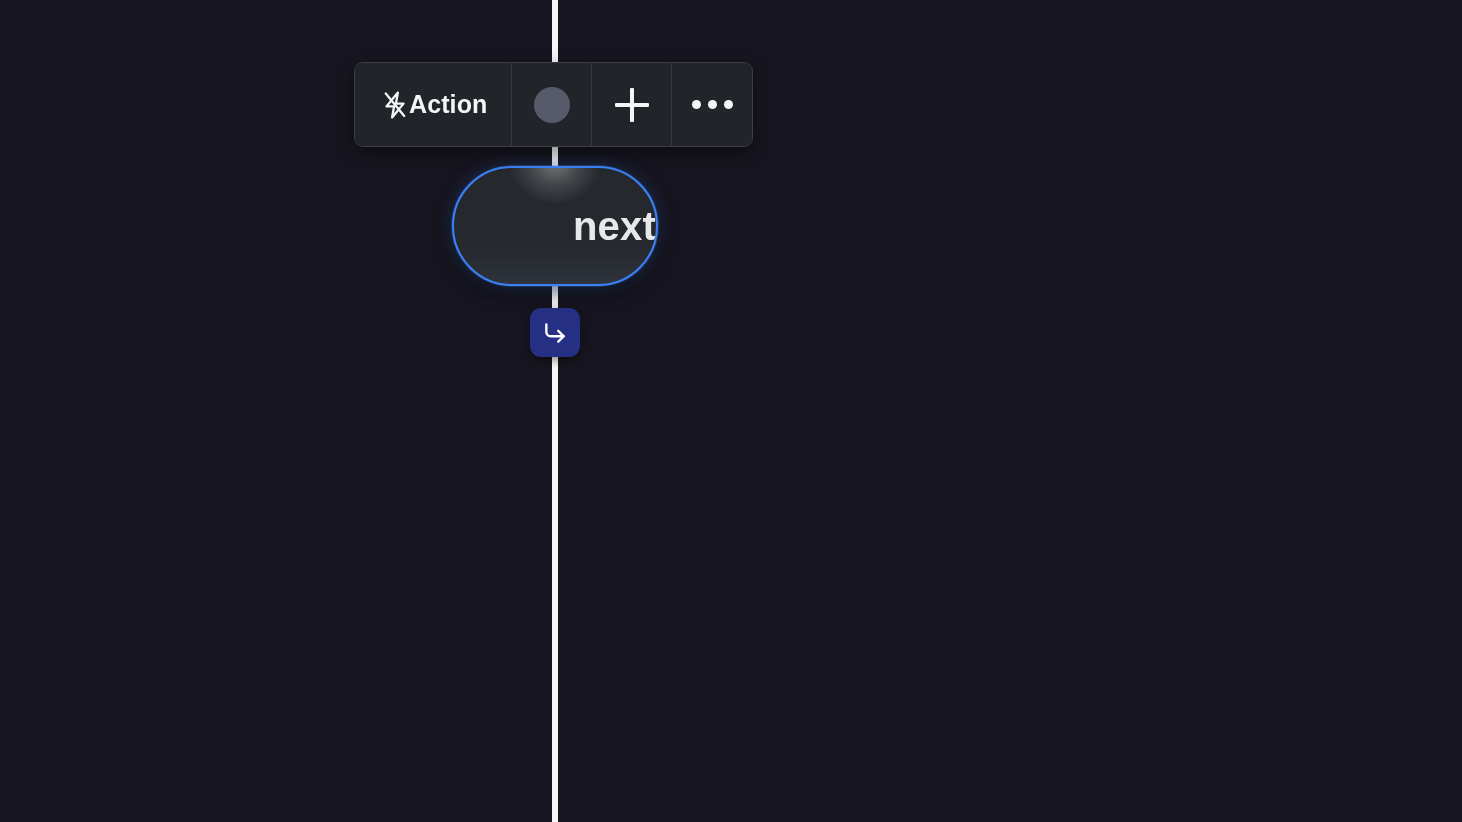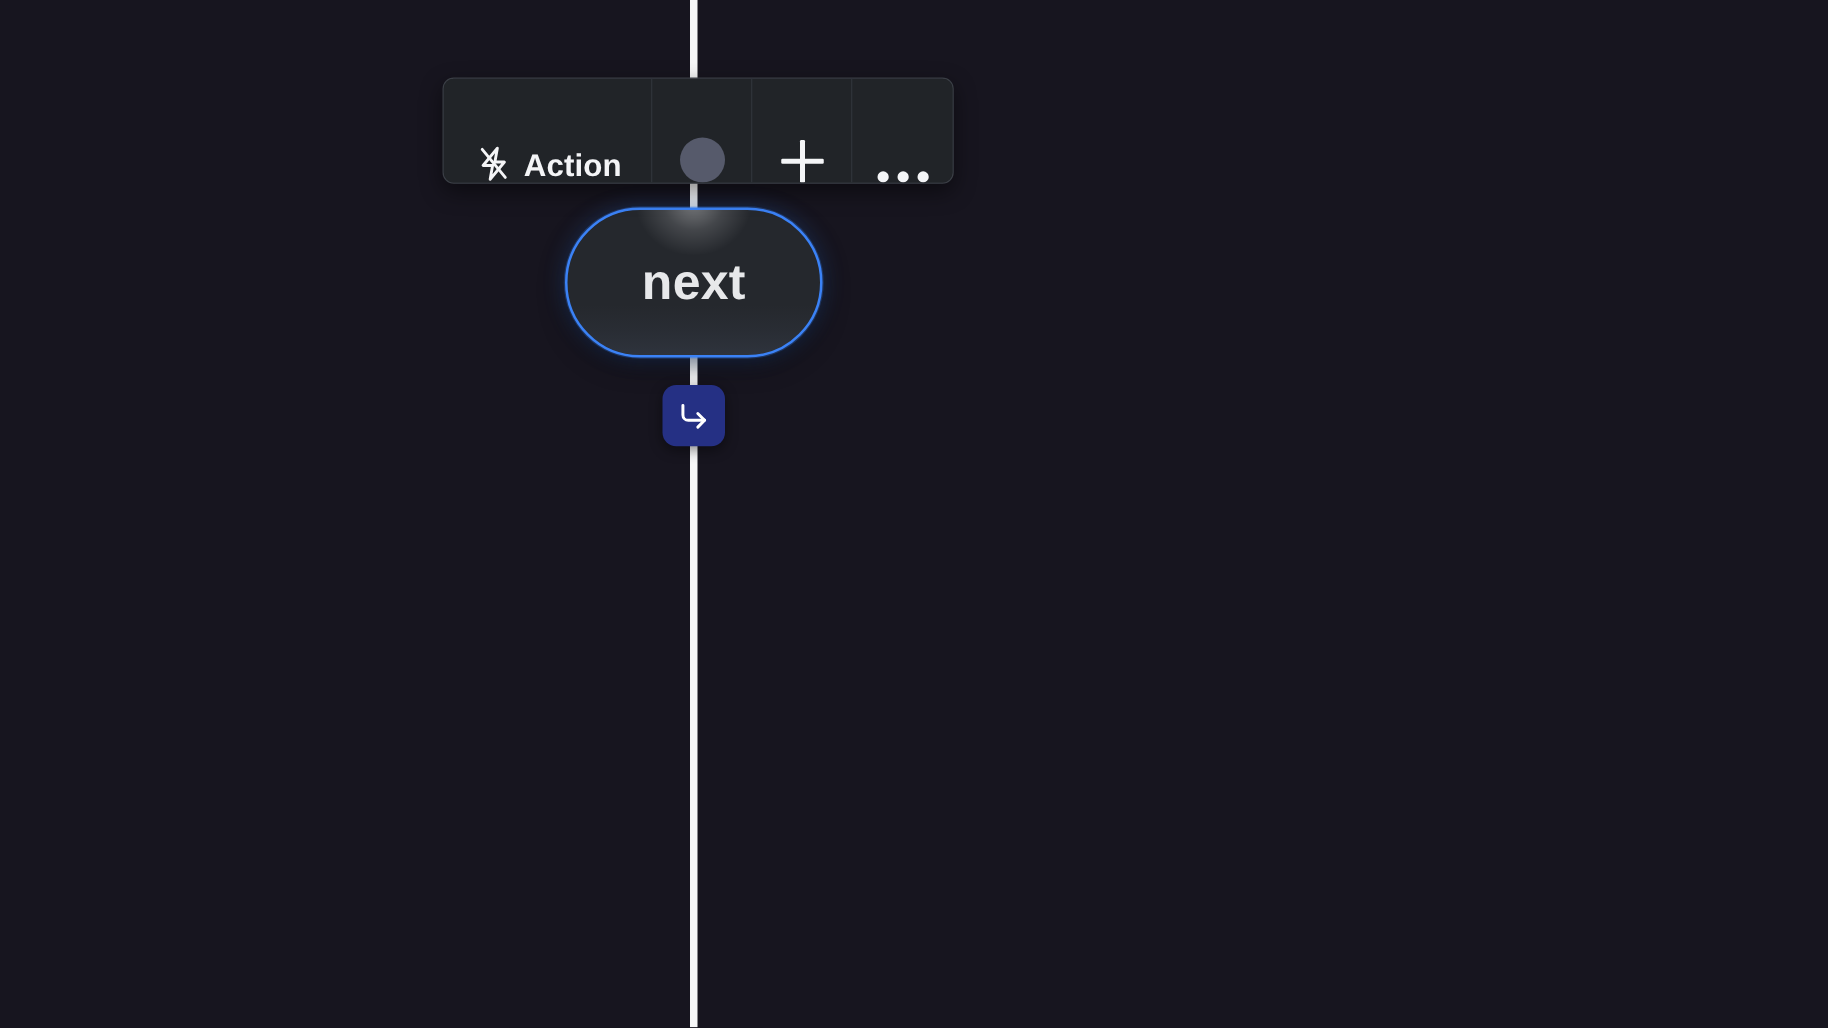--- a/index.html
+++ b/index.html
@@ -46,23 +46,23 @@
     align-items: stretch;
     background: #212428;
     border: 1px solid #3a3e45;
     border-radius: 9px;
     box-shadow: 0 6px 18px rgba(0,0,0,0.45);
     z-index: 5;
     overflow: hidden;
   }
   .tb-btn {
     display: flex;
-    align-items: flex-end;
+    align-items: center;
     justify-content: center;
-    gap: 10px;
+    gap: 0;
     padding: 0 22px;
     cursor: pointer;
     background: #212428;
     border: none;
     border-right: 1px solid #33373e;
     box-sizing: border-box;
   }
   .tb-btn:last-child { border-right: none; }
 
   .tb-btn.action-btn { padding: 0 24px 0 26px; }
@@ -111,21 +111,21 @@
     width: 206px;
     height: 120px;
     border-radius: 60px;
     background: #25282d;
     border: 2px solid #3b82f6;
     box-shadow: 0 0 0 1px rgba(59,130,246,0.25),
                 0 0 16px 2px rgba(59,130,246,0.22),
                 0 6px 20px rgba(0,0,0,0.5);
     display: flex;
     align-items: center;
-    justify-content: center;
+    justify-content: flex-end;
     z-index: 4;
     cursor: pointer;
     box-sizing: border-box;
     overflow: hidden;
   }
   .flow-node .node-glow {
     position: absolute;
     top: -26px;
     left: 50%;
     transform: translateX(-50%);

